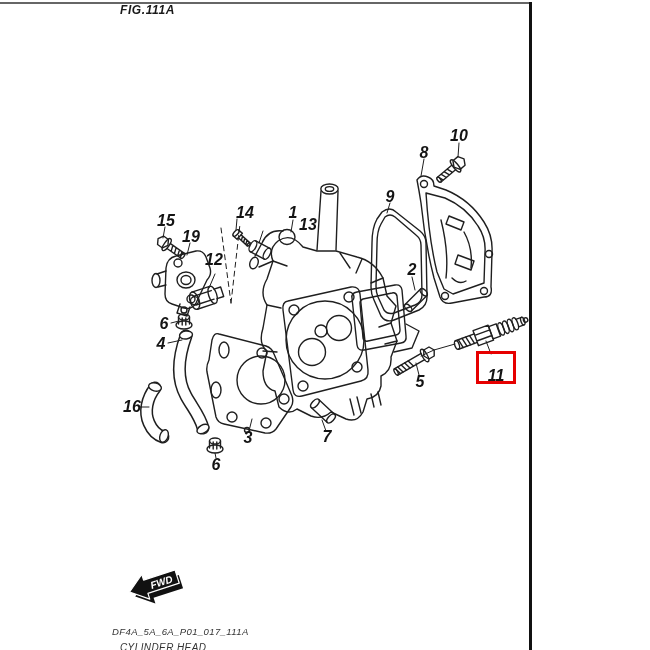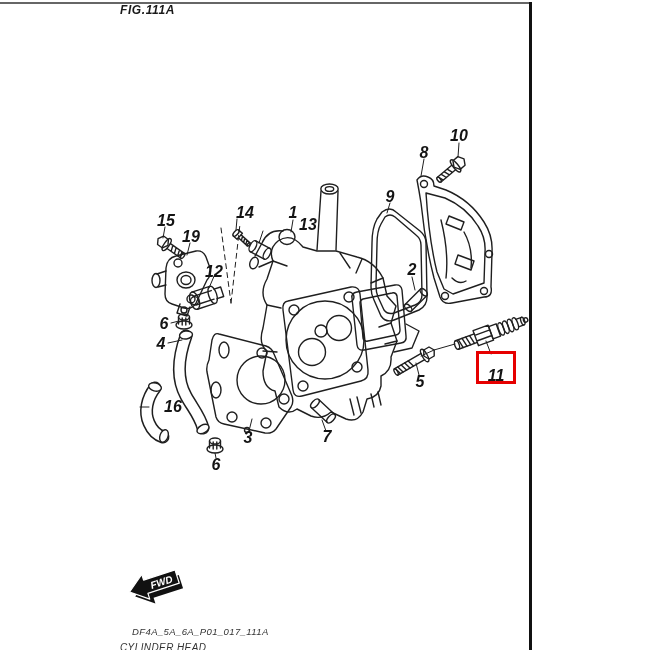--- a/index.html
+++ b/index.html
@@ -8,21 +8,21 @@
     font-family:"Liberation Sans", sans-serif;color:#111;position:relative;
   }
   .page{position:absolute;inset:0;width:650px;height:650px;}
   .top-rule{position:absolute;left:0;top:2px;width:531px;height:1.5px;background:#666;}
   .right-rule{position:absolute;left:529px;top:2px;width:2.5px;height:648px;background:#111;}
   .fig-title{
     position:absolute;left:120px;top:3px;
     font-size:12px;font-style:italic;font-weight:600;letter-spacing:.6px;color:#1a1a1a;
   }
   .footer-code{
-    position:absolute;left:132px;top:626px;
+    position:absolute;left:112px;top:626px;
     font-size:9.5px;font-style:italic;letter-spacing:.4px;color:#333;
   }
   .footer-caption{
     position:absolute;left:120px;top:642px;
     font-size:10px;font-style:italic;letter-spacing:.4px;color:#333;
   }
   .diagram-svg{position:absolute;left:0;top:0;z-index:1;}
   .labels-layer{position:absolute;inset:0;z-index:3;}
   .part-label{
     position:absolute;transform:translate(-50%,-50%);
@@ -246,23 +246,23 @@
       <div class="part-label" style="left: 248px; top: 438px;">3</div>
       <div class="part-label" style="left: 161px; top: 344px;">4</div>
       <div class="part-label" style="left: 420px; top: 382px;">5</div>
       <div class="part-label" style="left: 164px; top: 324px;">6</div>
       <div class="part-label" style="left: 216px; top: 465px;">6</div>
       <div class="part-label" style="left: 327px; top: 437px;">7</div>
       <div class="part-label" style="left: 424px; top: 153px;">8</div>
       <div class="part-label" style="left: 390px; top: 197px;">9</div>
       <div class="part-label" style="left: 459px; top: 136px;">10</div>
       <div class="part-label" style="left: 496px; top: 376px;">11</div>
-      <div class="part-label" style="left: 214px; top: 272px;">12</div>
+      <div class="part-label" style="left: 214px; top: 260px;">12</div>
       <div class="part-label" style="left: 264px; top: 225px; margin-left: 44px;">13</div>
       <div class="part-label" style="left: 245px; top: 213px; text-align: right;">14</div>
       <div class="part-label" style="left: 191px; top: 237px;">19</div>
-      <div class="part-label" style="left: 132px; top: 407px; margin-left: 41px;">16</div>
+      <div class="part-label" style="left: 132px; top: 407px;">16</div>
       <div class="part-label" style="left: 166px; top: 221px;">15</div>
     </div>
 
   <div class="footer-code">DF4A_5A_6A_P01_017_111A</div>
   <div class="footer-caption">CYLINDER HEAD</div>
 </div>
 
 </body></html>

